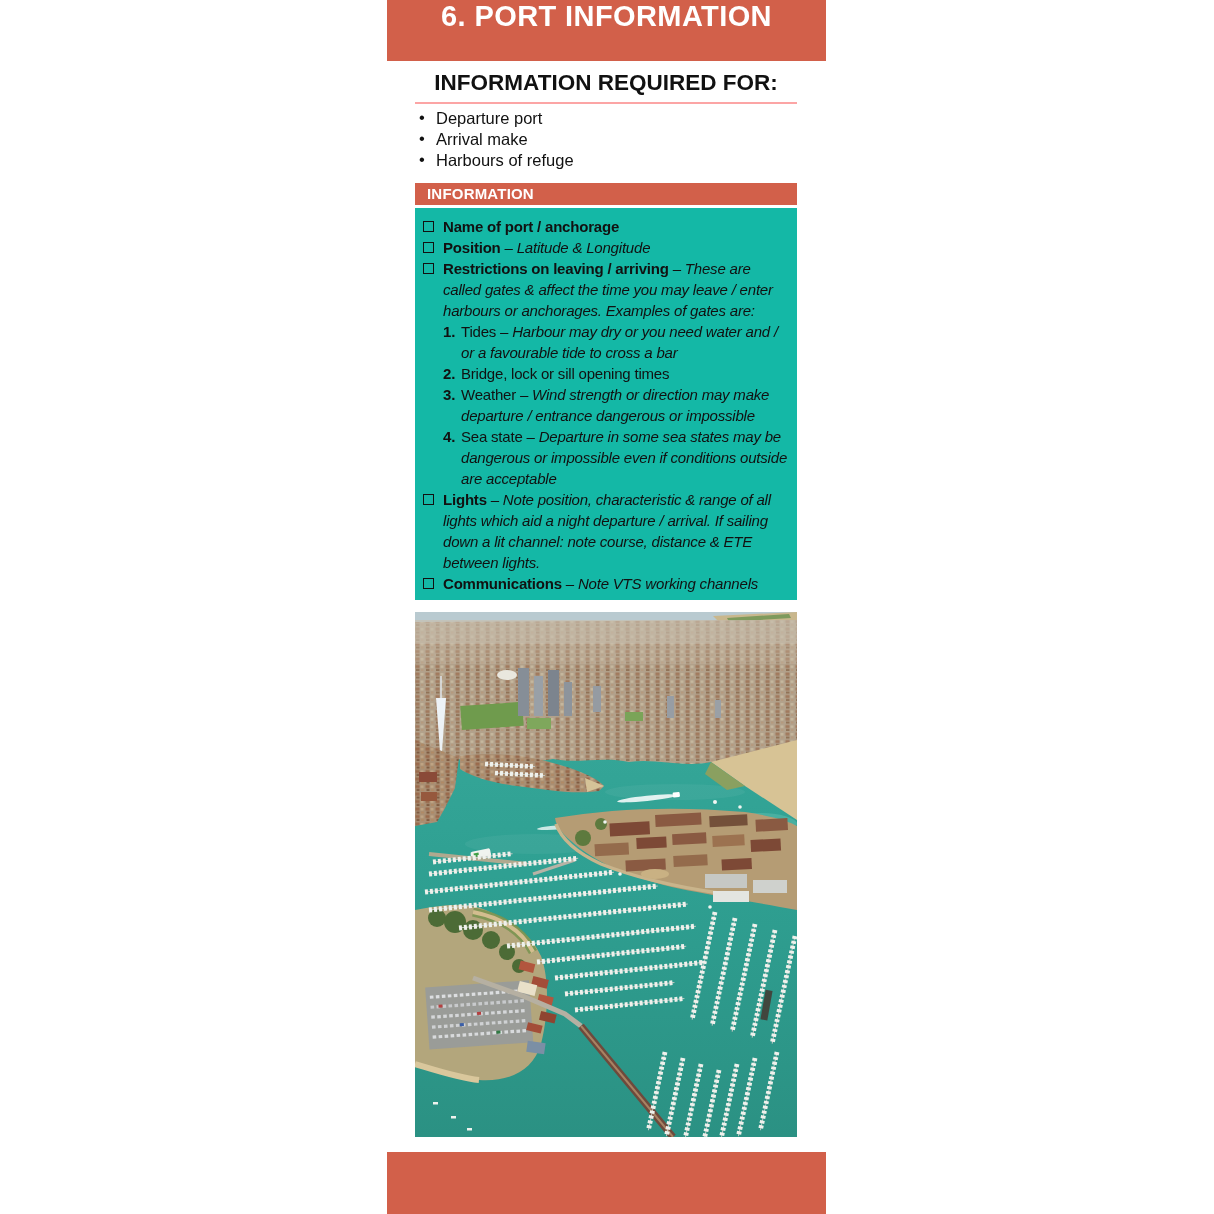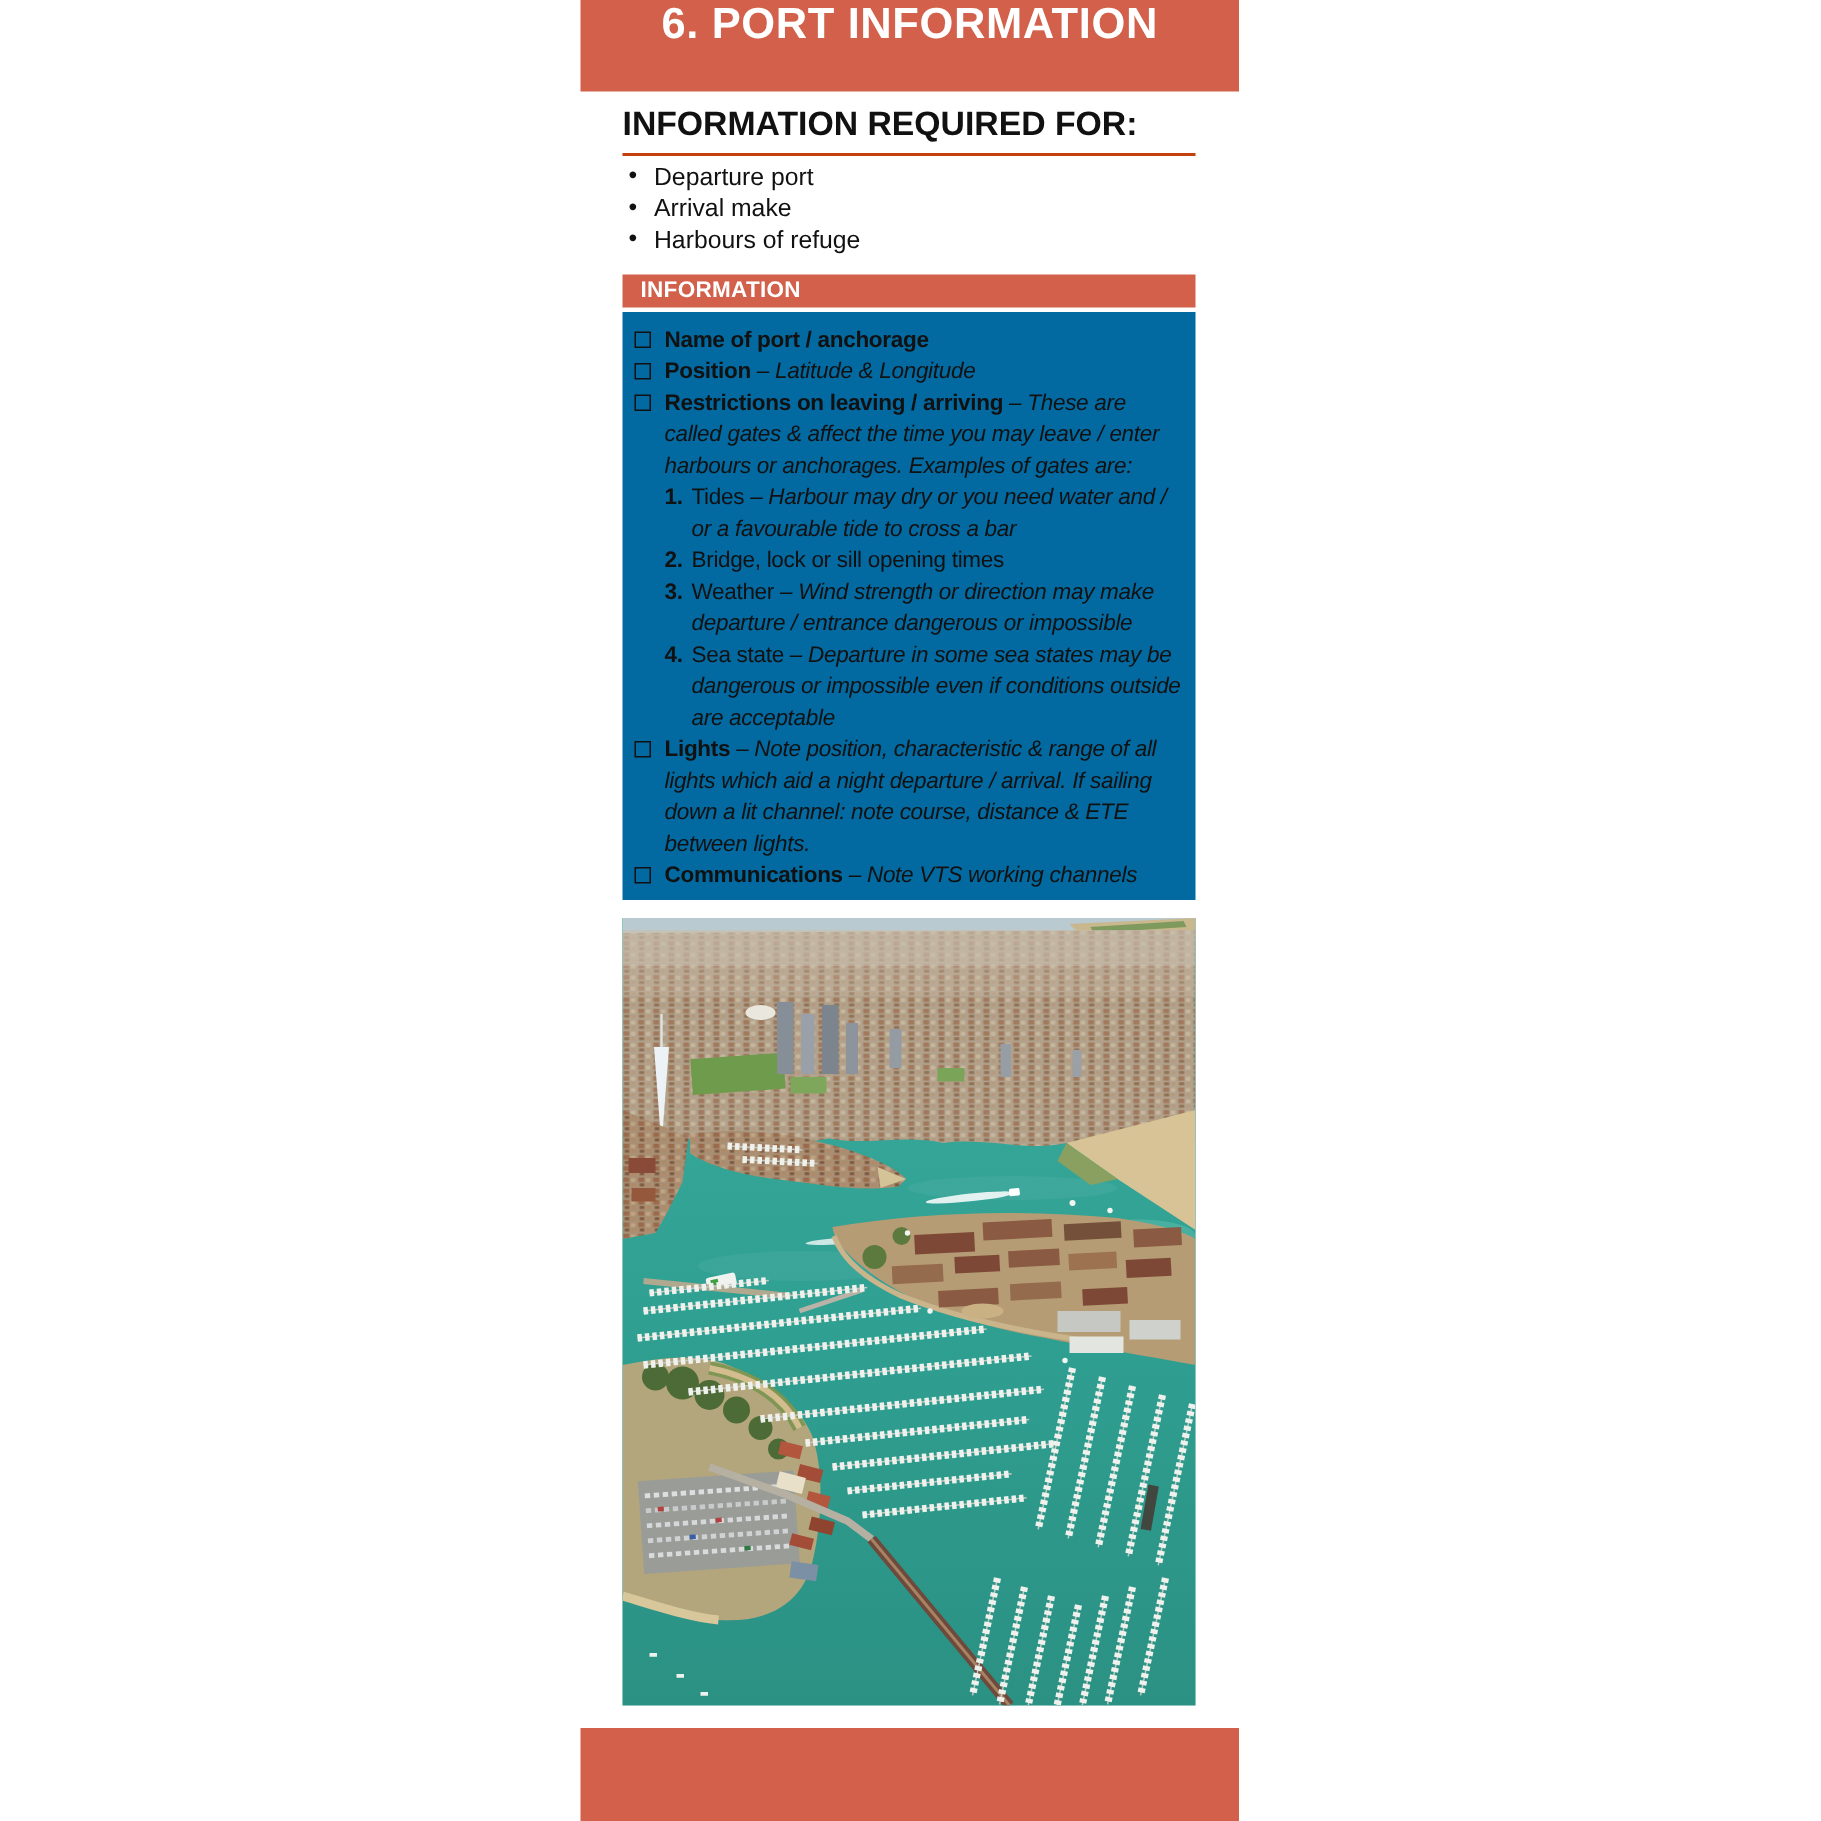--- a/index.html
+++ b/index.html
@@ -7,39 +7,39 @@
     width:1214px;height:1214px;background:#ffffff;position:relative;
     font-family:"Liberation Sans",sans-serif;color:#111;overflow:hidden;
     -webkit-font-smoothing:antialiased;
   }
   .band{position:absolute;left:387px;width:439px;background:#d2604a}
   .band.header{top:0;height:61px;display:flex;align-items:flex-start;justify-content:center}
   .band.footer{top:1152px;height:62px}
   .page-title{color:#fff;font-weight:bold;font-size:29px;letter-spacing:.4px}
 
   .section-heading{
-    position:absolute;left:415px;top:70px;width:382px;
+    position:absolute;left:415px;top:70px;width:382px;text-align:center;
     font-weight:bold;font-size:22.5px;line-height:25px;
-    padding-bottom:7px;border-bottom:2px solid #c2410c;box-sizing:border-box;
+    padding-bottom:7px;border-bottom:2px solid #fca5a5;box-sizing:border-box;
   }
   .bullets{
     position:absolute;left:419px;top:108px;width:380px;margin:0;padding:0;
     list-style:none;font-size:16.5px;line-height:21px;
   }
   .bullets li{position:relative;padding-left:17px}
   .bullets li::before{content:"\2022";position:absolute;left:0;top:-1px}
 
   .infobar{
     position:absolute;left:415px;top:183px;width:382px;height:22px;
     background:#d2604a;color:#fff;font-weight:bold;font-size:15px;line-height:22px;
     padding-left:12px;box-sizing:border-box;letter-spacing:.2px;
   }
   .panel{
     position:absolute;left:415px;top:208px;width:382px;min-height:390px;
-    background:#0369a1;box-sizing:border-box;padding:8px 5px 6px 7px;
+    background:#14b8a6;box-sizing:border-box;padding:8px 5px 6px 7px;
     font-size:15px;line-height:21px;letter-spacing:-.2px;
   }
   .item{position:relative;padding-left:21px}
   .cb{
     position:absolute;left:1px;top:5px;width:9px;height:9px;
     border:1.6px solid #111;background:transparent;
   }
   .lbl{font-weight:bold}
   .desc{font-style:italic}
   .sub{position:relative;padding-left:18px}

